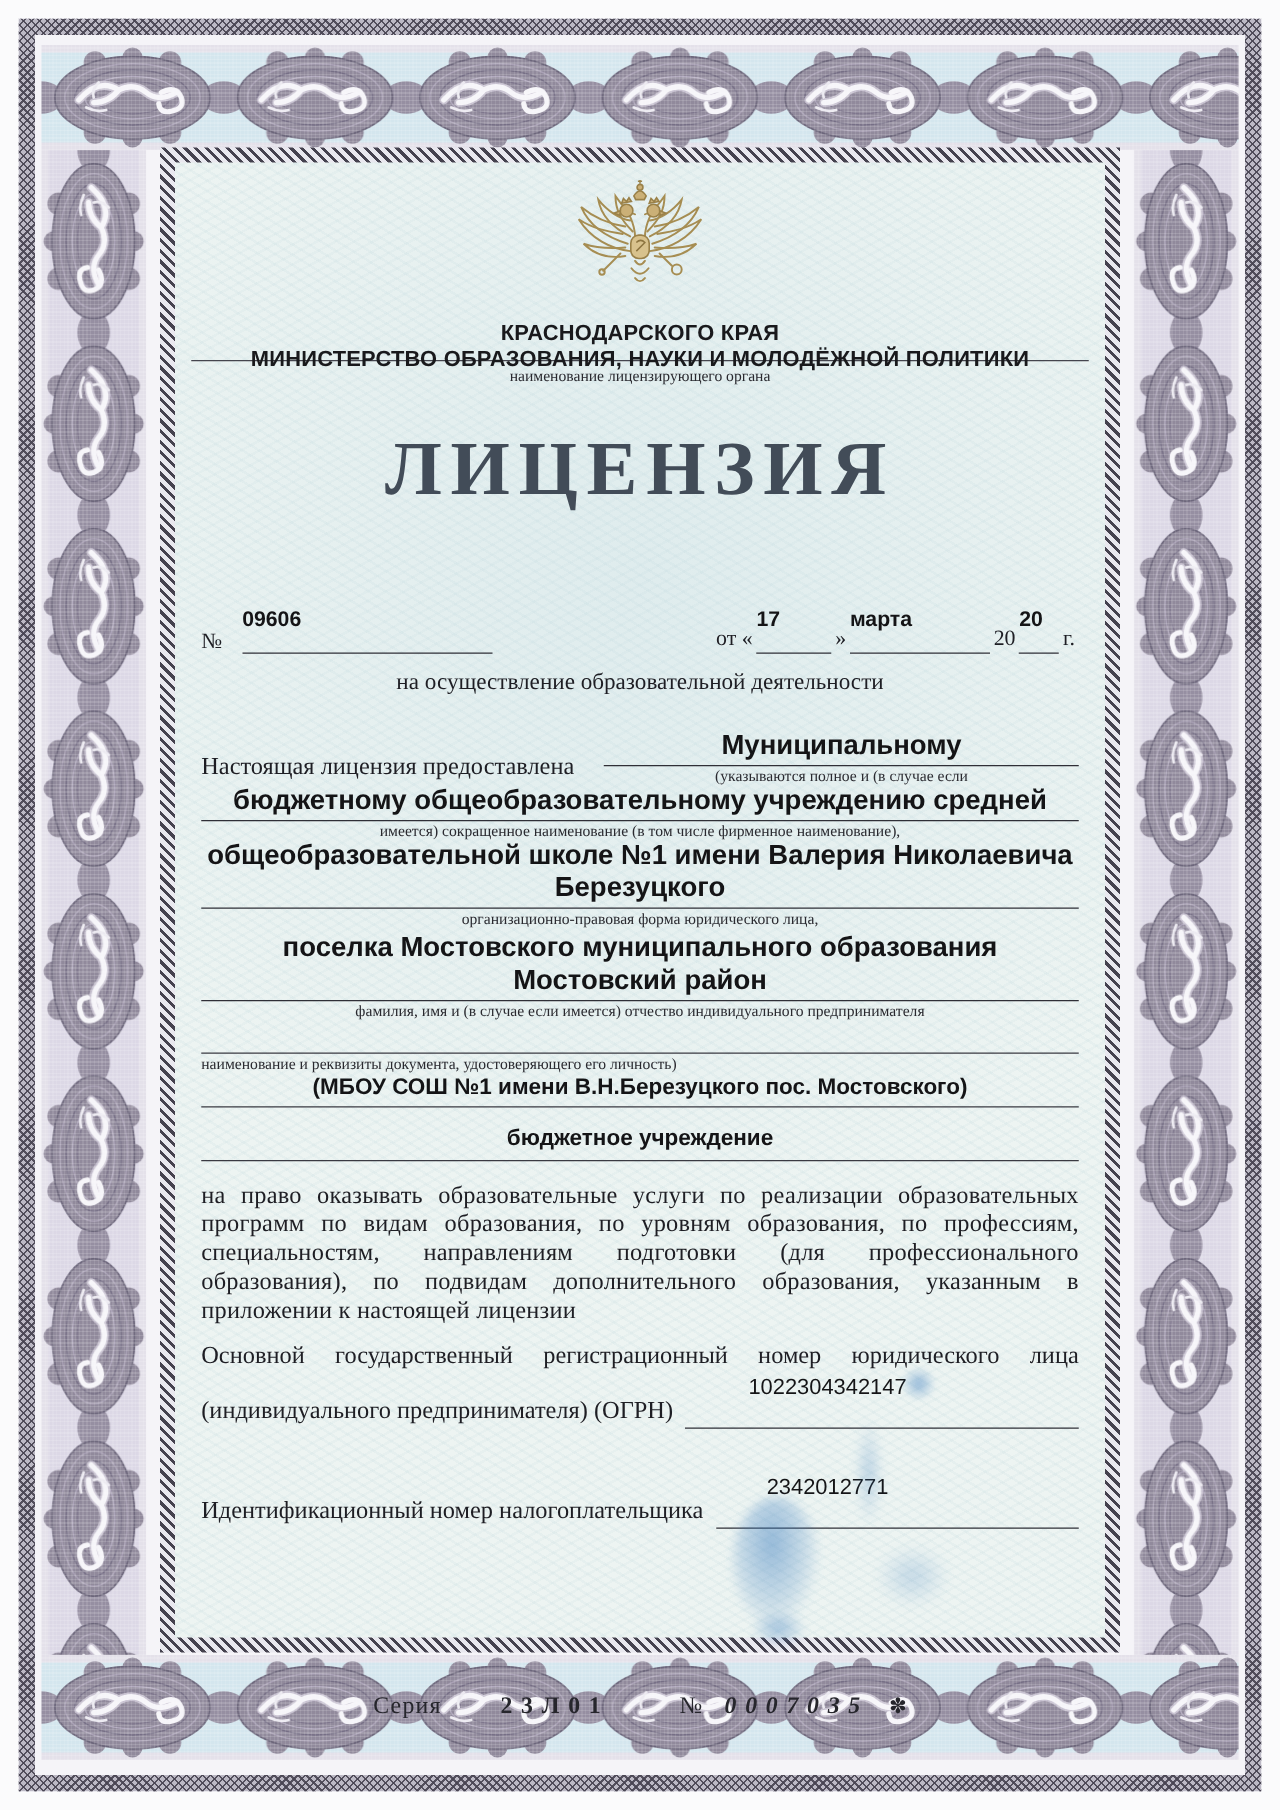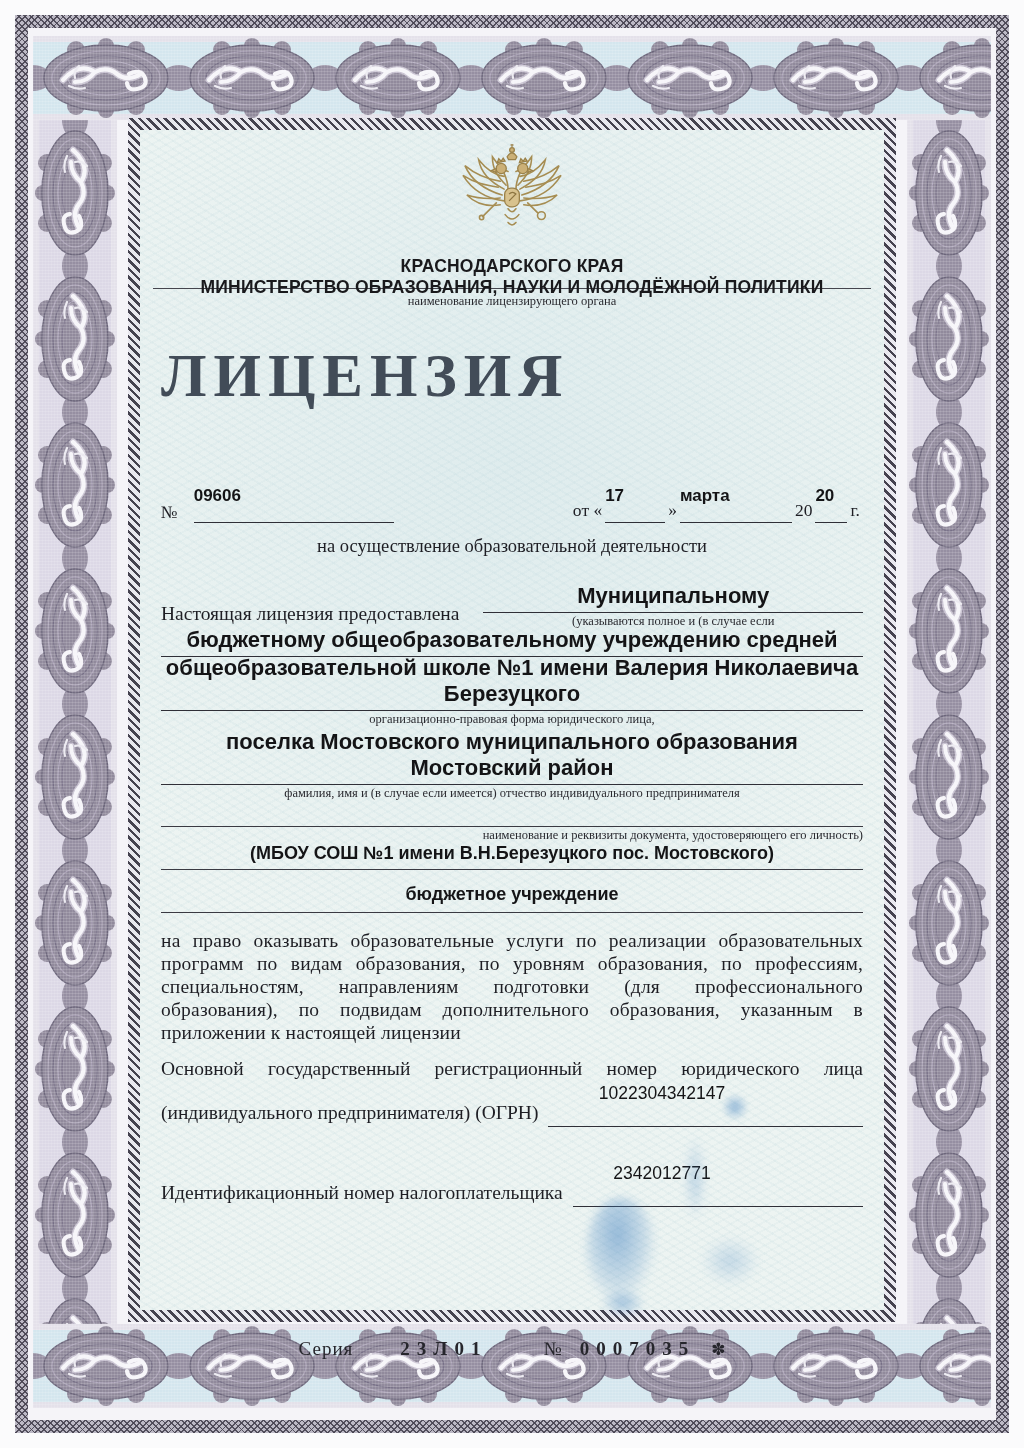--- a/index.html
+++ b/index.html
@@ -51,21 +51,21 @@
   .content{position:relative;height:100%;padding:0 21px;box-sizing:border-box;}
   .emblem{width:120px;height:102px;margin:14px auto 0;display:block;}
 
   .ministry{position:relative;margin-top:10px;text-align:center;
     font-family:"Liberation Sans",sans-serif;font-weight:bold;font-size:17.5px;
     line-height:21px;color:#19191c;letter-spacing:.2px;}
   .ministry .rule{position:absolute;left:-8px;right:-8px;top:32px;border-top:1.5px solid #45454e;z-index:0;}
   .ministry div{position:relative;z-index:1;}
   .org-caption{margin-top:-4px;text-align:center;font-size:12.5px;color:#2a2a30;}
 
-  .title{margin-top:34px;text-align:left;font-weight:bold;font-size:61px;
+  .title{margin-top:34px;text-align:center;font-weight:bold;font-size:61px;
     letter-spacing:7px;color:#424c58;line-height:66px;}
 
   .uline{border-bottom:1.6px solid #2f2f37;padding-bottom:16px;text-align:left;
     font-family:"Liberation Sans",sans-serif;font-weight:bold;font-size:17px;color:#141416;}
   .num-row{display:flex;align-items:flex-end;margin-top:58px;font-size:17.5px;}
   .u-num{width:200px;margin-left:16px;}
   .u-day{width:60px;margin-top:19px;}
   .u-month{width:112px;}
   .u-year{width:32px;}
   .date-group{display:flex;align-items:flex-end;}
@@ -75,40 +75,40 @@
 
   .grant-row{display:flex;align-items:flex-end;margin-top:26px;gap:12px;}
   .grant-label{font-size:19.5px;white-space:nowrap;padding-bottom:4px;}
   .field{flex:1;margin-left:12px;}
   .fval{text-align:center;font-family:"Liberation Sans",sans-serif;font-weight:bold;
     font-size:22px;color:#141416;border-bottom:1.6px solid #2f2f37;padding-bottom:3px;}
   .fcap{text-align:center;font-size:12.5px;color:#2a2a30;margin-top:1px;line-height:15px;}
   .field-row{margin-top:-2px;}
   .hr{border-top:1.6px solid #3a3a42;}
   .m-sep1{margin-top:25px;}
-  .cap-line{text-align:right;font-size:12.5px;color:#2a2a30;margin-top:1px;line-height:15px;}
+  .cap-line{text-align:left;font-size:12.5px;color:#2a2a30;margin-top:1px;line-height:15px;}
   .bval{text-align:center;font-family:"Liberation Sans",sans-serif;font-weight:bold;
     font-size:18px;color:#141416;}
 
   .paragraph{margin-top:16px;font-size:19.5px;line-height:23px;text-align:justify;
     letter-spacing:.2px;}
   .ogrn-line1{margin-top:14px;font-size:19.5px;text-align:justify;text-align-last:justify;}
   .num-over{width:330px;margin:3px 36px -2px auto;text-align:center;
     font-family:"Liberation Sans",sans-serif;font-weight:normal;font-size:17.5px;color:#141416;}
   .label-ul-row{display:flex;align-items:flex-end;font-size:19.5px;}
   .label-ul-row .lbl{white-space:nowrap;padding-bottom:3px;}
   .label-ul-row .tail{flex:1;border-bottom:1.6px solid #2f2f37;margin-left:10px;height:1.2em;}
   .inn-over{margin-top:36px;}
 
-  .series-row{margin-top:131px;display:flex;justify-content:center;align-items:center;
+  .series-row{margin-top:131px;display:flex;justify-content:center;align-items:flex-start;
     font-size:19px;color:#26262c;}
   .series-row .lab{letter-spacing:1px;}
   .series-row .code{font-weight:bold;letter-spacing:7px;margin-left:47px;}
   .series-row .no{margin-left:56px;}
-  .series-row .num{font-weight:bold;letter-spacing:7px;margin-left:18px;}
+  .series-row .num{font-weight:bold;letter-spacing:7px;margin-left:18px;font-style:italic;}
   .series-row .mark{margin-left:16px;font-size:17px;}
 
   
   .ink{position:absolute;z-index:6;border-radius:50%;pointer-events:none;}
   .ink-a{left:586px;top:1198px;width:70px;height:104px;filter:blur(4px);opacity:.65;
     background:radial-gradient(ellipse at 45% 35%, rgba(58,124,190,.75), rgba(58,124,190,.28) 52%, transparent 74%);}
   .ink-b{left:720px;top:1094px;width:30px;height:26px;filter:blur(2px);opacity:.6;
     background:radial-gradient(circle, rgba(58,124,190,.8), transparent 70%);}
   .ink-c{left:684px;top:1136px;width:22px;height:84px;filter:blur(4px);opacity:.35;
     background:radial-gradient(ellipse, rgba(58,124,190,.8), transparent 72%);}
@@ -250,20 +250,21 @@
       <div class="grant-row">
         <span class="grant-label">Настоящая лицензия предоставлена</span>
         <span class="field">
           <span class="fval" style="display:block">Муниципальному</span>
           <span class="fcap" style="display:block">(указываются полное и (в случае если</span>
         </span>
       </div>
 
       <div class="field-row">
         <div class="fval">бюджетному общеобразовательному учреждению средней</div>
+        <div class="fcap">имеется) сокращенное наименование (в том числе фирменное наименование),</div>
       </div>
 
       <div class="field-row">
         <div class="fval">общеобразовательной школе №1 имени Валерия Николаевича Березуцкого</div>
         <div class="fcap">организационно-правовая форма юридического лица,</div>
       </div>
 
       <div class="field-row" style="margin-top:2px">
         <div class="fval">поселка Мостовского муниципального образования Мостовский район</div>
         <div class="fcap">фамилия, имя и (в случае если имеется) отчество индивидуального предпринимателя</div>

